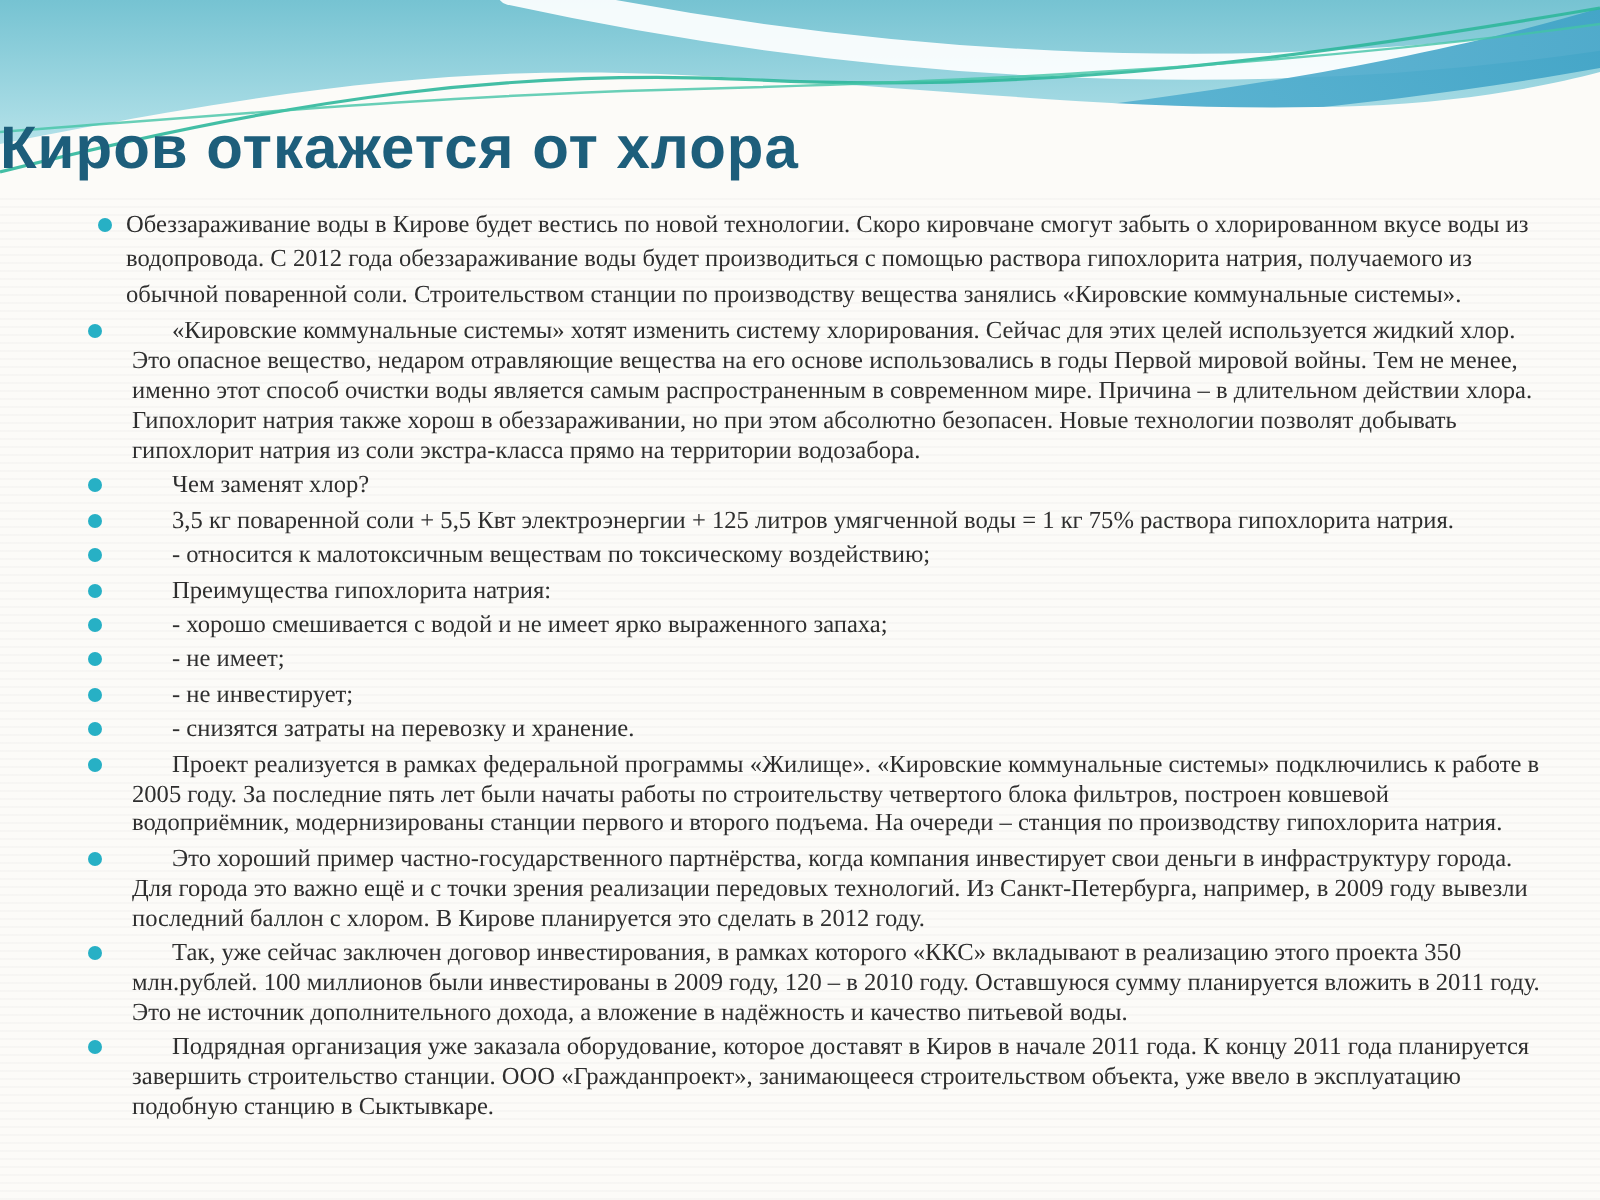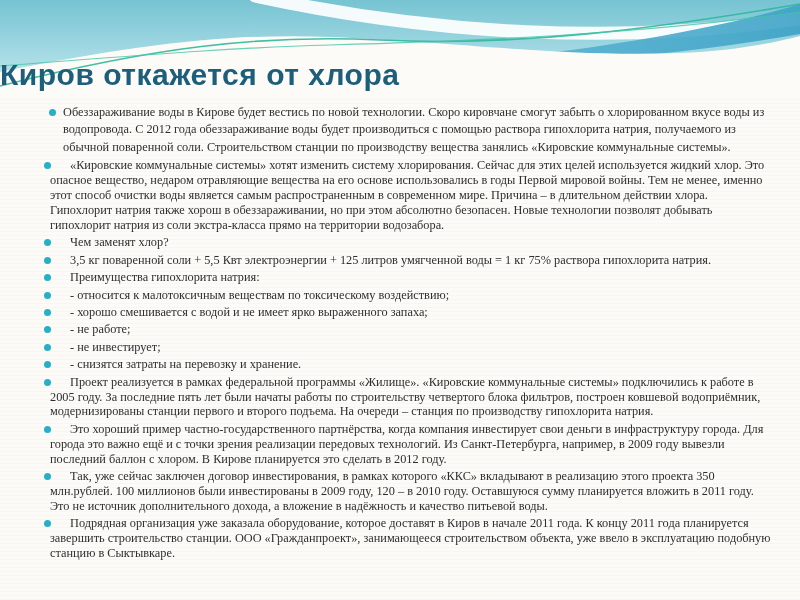--- a/index.html
+++ b/index.html
@@ -30,21 +30,21 @@
     color: var(--title-color, #1d5e7b);
     z-index: 2;
   }
   .bullet-list {
     position: absolute; top: 104px; left: 0;
     width: 772px;
     z-index: 1;
   }
   .item {
     position: relative;
-    padding-left: 50px;
+    padding-left: 66px;
     text-indent: 20px;
     margin-bottom: 2.5px;
     font-size: 12.3px;
     line-height: 14.9px;
     color: #2e2e2e;
   }
   .item.first {
     padding-left: 63px;
     text-indent: 0;
     line-height: 17.3px;
@@ -98,36 +98,36 @@
     <span>Чем заменят хлор?</span>
   </div>
 
   <div class="item">
     <span class="dot"></span>
     <span>3,5 кг поваренной соли + 5,5 Квт электроэнергии + 125 литров умягченной воды = 1 кг 75% раствора гипохлорита натрия.</span>
   </div>
 
   <div class="item">
     <span class="dot"></span>
-    <span>Преимущества гипохлорита натрия:</span>
+    <span>- относится к малотоксичным веществам по токсическому воздействию;</span>
   </div>
 
   <div class="item">
     <span class="dot"></span>
-    <span>- относится к малотоксичным веществам по токсическому воздействию;</span>
+    <span>Преимущества гипохлорита натрия:</span>
   </div>
 
   <div class="item">
     <span class="dot"></span>
     <span>- хорошо смешивается с водой и не имеет ярко выраженного запаха;</span>
   </div>
 
   <div class="item">
     <span class="dot"></span>
-    <span>- не работе;</span>
+    <span>- не имеет;</span>
   </div>
 
   <div class="item">
     <span class="dot"></span>
     <span>- не инвестирует;</span>
   </div>
 
   <div class="item">
     <span class="dot"></span>
     <span>- снизятся затраты на перевозку и хранение.</span>

